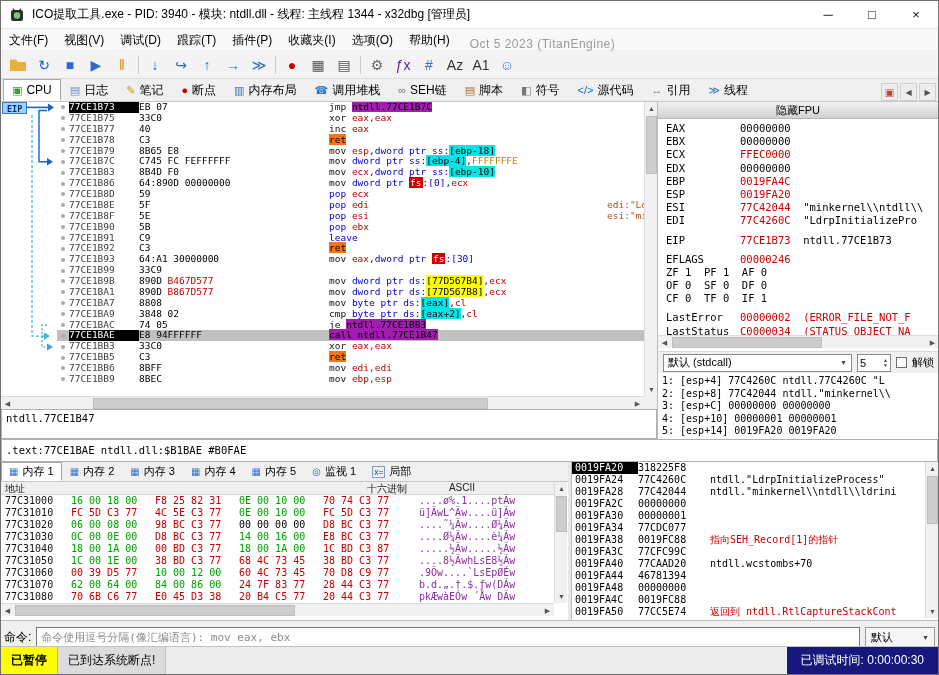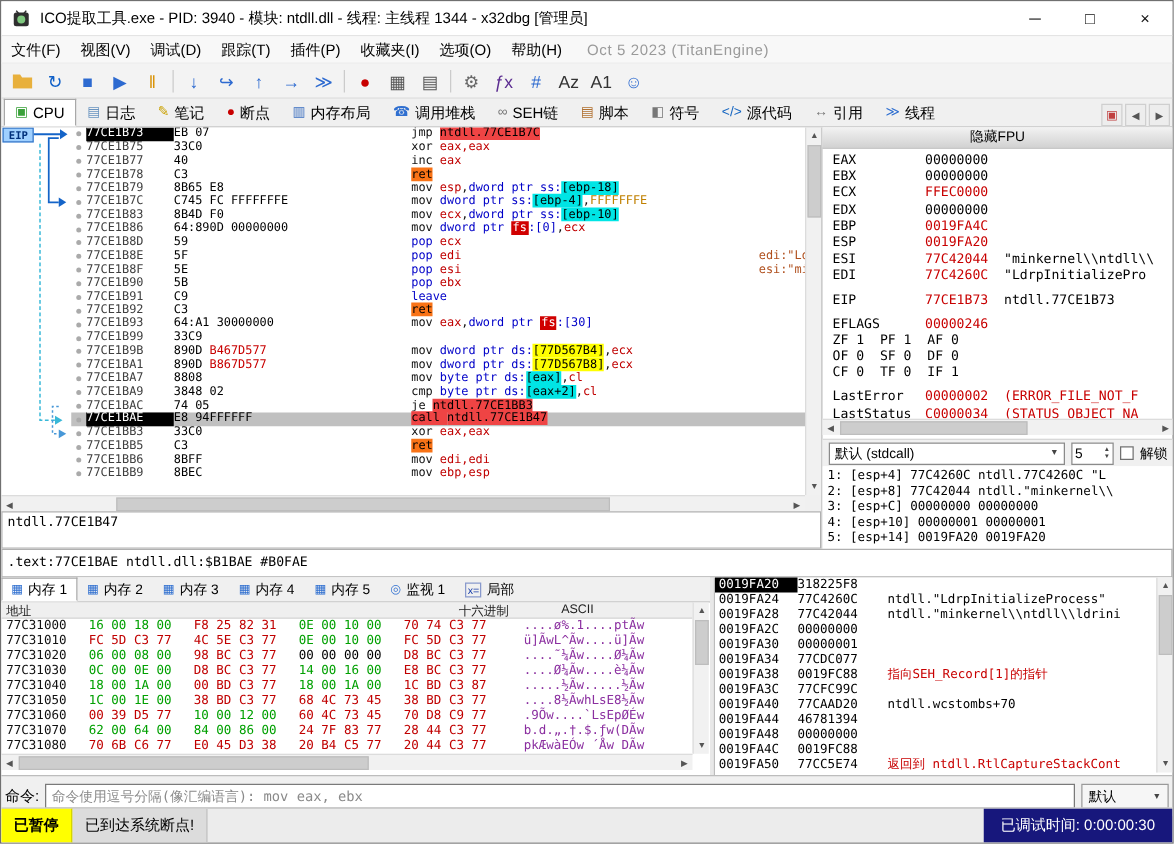--- a/index.html
+++ b/index.html
@@ -38,21 +38,21 @@
 .dot{width:12px;display:flex;justify-content:center;flex:none}
 .dot::after{content:"";width:4px;height:4px;border-radius:50%;background:#aaa}
 .daddr{width:70px;color:#404040;flex:none}
 .daddr.eipaddr{background:#000;color:#fff}
 .dbytes{width:190px;flex:none}
 .dinstr{width:278px;flex:none}
 .dcomment{flex:1;color:#b0501e;overflow:hidden}
 .c-k{color:#000}.c-m{color:#101010}.c-mb{color:#0000c8}.c-r{color:#c00000}
 .c-ptr{color:#0000c8}.c-num{color:#c08000}.c-rb{color:#c80000}
 .c-mem{background:#00e5e5;color:#000}.c-retm{background:#f97316;color:#000}
-.c-tgt{background:#ef4444;color:#000}.c-memy{background:#ffff00;color:#000}
+.c-tgt{background:#a21caf;color:#000}.c-memy{background:#ffff00;color:#000}
 .c-seg{background:#d00000;color:#fff;padding:0 1px}
 
 .vscroll{position:absolute;width:13px;background:#f1f1f1;border-left:1px solid #dcdcdc}
 .hscroll{position:absolute;height:13px;background:#f1f1f1;border-top:1px solid #dcdcdc}
 .sb{position:absolute;width:13px;height:13px;font-size:7px;color:#555;display:flex;align-items:center;justify-content:center}
 .sb.up{top:0;left:0}.sb.dn{bottom:0;left:0}.sb.lf{left:0;top:0}.sb.rt{right:0;top:0}
 .vthumb{position:absolute;left:1px;width:11px;background:#cdcdcd;border:1px solid #bdbdbd}
 .hthumb{position:absolute;top:1px;height:11px;background:#cdcdcd;border:1px solid #bdbdbd}
 
 #regpanel{position:absolute;left:656px;top:101px;width:281px;height:337px;background:#fff;border-left:1px solid #bcbcbc}
@@ -127,21 +127,21 @@
     </span>
     <span id="title">ICO提取工具.exe - PID: 3940 - 模块: ntdll.dll - 线程: 主线程 1344 - x32dbg [管理员]</span>
     <span id="titlebtns">
       <span class="wbtn">─</span>
       <span class="wbtn">□</span>
       <span class="wbtn">×</span>
     </span>
   </div>
 
   <div id="menubar">
-      <span id="menuitems" style="display:flex;align-items:center">
+      <span id="menuitems" style="display:flex;align-items:flex-end">
         <span class="menu-item">文件(F)</span>
         <span class="menu-item">视图(V)</span>
         <span class="menu-item">调试(D)</span>
         <span class="menu-item">跟踪(T)</span>
         <span class="menu-item">插件(P)</span>
         <span class="menu-item">收藏夹(I)</span>
         <span class="menu-item">选项(O)</span>
         <span class="menu-item">帮助(H)</span>
         <span id="menubuild">Oct 5 2023 (TitanEngine)</span>
       </span>
@@ -278,21 +278,21 @@
       <path d="M46,223.2 L41,223.2 L41,245 L46,245" fill="none" stroke="#4898d8" stroke-width="1.2" stroke-dasharray="2,2"></path>
       <polygon points="46,241.5 46,248.5 52,245" fill="#4898d8"></polygon>
     </svg>
     <span id="eipbox">EIP</span>
     <div id="disrows">
         <div class="drow"><span class="dot"></span><span class="daddr eipaddr">77CE1B73</span><span class="dbytes"><span class="c-k">EB 07</span></span><span class="dinstr"><span class="c-m">jmp </span><span class="c-tgt">ntdll.77CE1B7C</span></span><span class="dcomment"></span></div>
         <div class="drow"><span class="dot"></span><span class="daddr">77CE1B75</span><span class="dbytes"><span class="c-k">33C0</span></span><span class="dinstr"><span class="c-m">xor </span><span class="c-r">eax,eax</span></span><span class="dcomment"></span></div>
         <div class="drow"><span class="dot"></span><span class="daddr">77CE1B77</span><span class="dbytes"><span class="c-k">40</span></span><span class="dinstr"><span class="c-m">inc </span><span class="c-r">eax</span></span><span class="dcomment"></span></div>
         <div class="drow"><span class="dot"></span><span class="daddr">77CE1B78</span><span class="dbytes"><span class="c-k">C3</span></span><span class="dinstr"><span class="c-retm">ret</span></span><span class="dcomment"></span></div>
         <div class="drow"><span class="dot"></span><span class="daddr">77CE1B79</span><span class="dbytes"><span class="c-k">8B65 E8</span></span><span class="dinstr"><span class="c-m">mov </span><span class="c-r">esp</span><span class="c-m">,</span><span class="c-ptr">dword ptr ss:</span><span class="c-mem">[ebp-18]</span></span><span class="dcomment"></span></div>
-        <div class="drow"><span class="dot"></span><span class="daddr">77CE1B7C</span><span class="dbytes"><span class="c-k">C745 FC FFFFFFFE</span></span><span class="dinstr"><span class="c-m">mov </span><span class="c-ptr">dword ptr ss:</span><span class="c-mem">[ebp-4]</span><span class="c-m">,</span><span class="c-num">FFFFFFFE</span></span><span class="dcomment"></span></div>
+        <div class="drow"><span class="dot"></span><span class="daddr">77CE1B7C</span><span class="dbytes"><span class="c-k">C745 FC FEFFFFFF</span></span><span class="dinstr"><span class="c-m">mov </span><span class="c-ptr">dword ptr ss:</span><span class="c-mem">[ebp-4]</span><span class="c-m">,</span><span class="c-num">FFFFFFFE</span></span><span class="dcomment"></span></div>
         <div class="drow"><span class="dot"></span><span class="daddr">77CE1B83</span><span class="dbytes"><span class="c-k">8B4D F0</span></span><span class="dinstr"><span class="c-m">mov </span><span class="c-r">ecx</span><span class="c-m">,</span><span class="c-ptr">dword ptr ss:</span><span class="c-mem">[ebp-10]</span></span><span class="dcomment"></span></div>
         <div class="drow"><span class="dot"></span><span class="daddr">77CE1B86</span><span class="dbytes"><span class="c-k">64:890D 00000000</span></span><span class="dinstr"><span class="c-m">mov </span><span class="c-ptr">dword ptr </span><span class="c-seg">fs</span><span class="c-ptr">:[0]</span><span class="c-m">,</span><span class="c-r">ecx</span></span><span class="dcomment"></span></div>
         <div class="drow"><span class="dot"></span><span class="daddr">77CE1B8D</span><span class="dbytes"><span class="c-k">59</span></span><span class="dinstr"><span class="c-mb">pop </span><span class="c-r">ecx</span></span><span class="dcomment"></span></div>
         <div class="drow"><span class="dot"></span><span class="daddr">77CE1B8E</span><span class="dbytes"><span class="c-k">5F</span></span><span class="dinstr"><span class="c-mb">pop </span><span class="c-r">edi</span></span><span class="dcomment">edi:"LdrpInitializePro</span></div>
         <div class="drow"><span class="dot"></span><span class="daddr">77CE1B8F</span><span class="dbytes"><span class="c-k">5E</span></span><span class="dinstr"><span class="c-mb">pop </span><span class="c-r">esi</span></span><span class="dcomment">esi:"minkernel\\ntd</span></div>
         <div class="drow"><span class="dot"></span><span class="daddr">77CE1B90</span><span class="dbytes"><span class="c-k">5B</span></span><span class="dinstr"><span class="c-mb">pop </span><span class="c-r">ebx</span></span><span class="dcomment"></span></div>
         <div class="drow"><span class="dot"></span><span class="daddr">77CE1B91</span><span class="dbytes"><span class="c-k">C9</span></span><span class="dinstr"><span class="c-mb">leave</span></span><span class="dcomment"></span></div>
         <div class="drow"><span class="dot"></span><span class="daddr">77CE1B92</span><span class="dbytes"><span class="c-k">C3</span></span><span class="dinstr"><span class="c-retm">ret</span></span><span class="dcomment"></span></div>
         <div class="drow"><span class="dot"></span><span class="daddr">77CE1B93</span><span class="dbytes"><span class="c-k">64:A1 30000000</span></span><span class="dinstr"><span class="c-m">mov </span><span class="c-r">eax</span><span class="c-m">,</span><span class="c-ptr">dword ptr </span><span class="c-seg">fs</span><span class="c-ptr">:[30]</span></span><span class="dcomment"></span></div>
         <div class="drow"><span class="dot"></span><span class="daddr">77CE1B99</span><span class="dbytes"><span class="c-k">33C9</span></span><span class="dcomment"></span></div>

